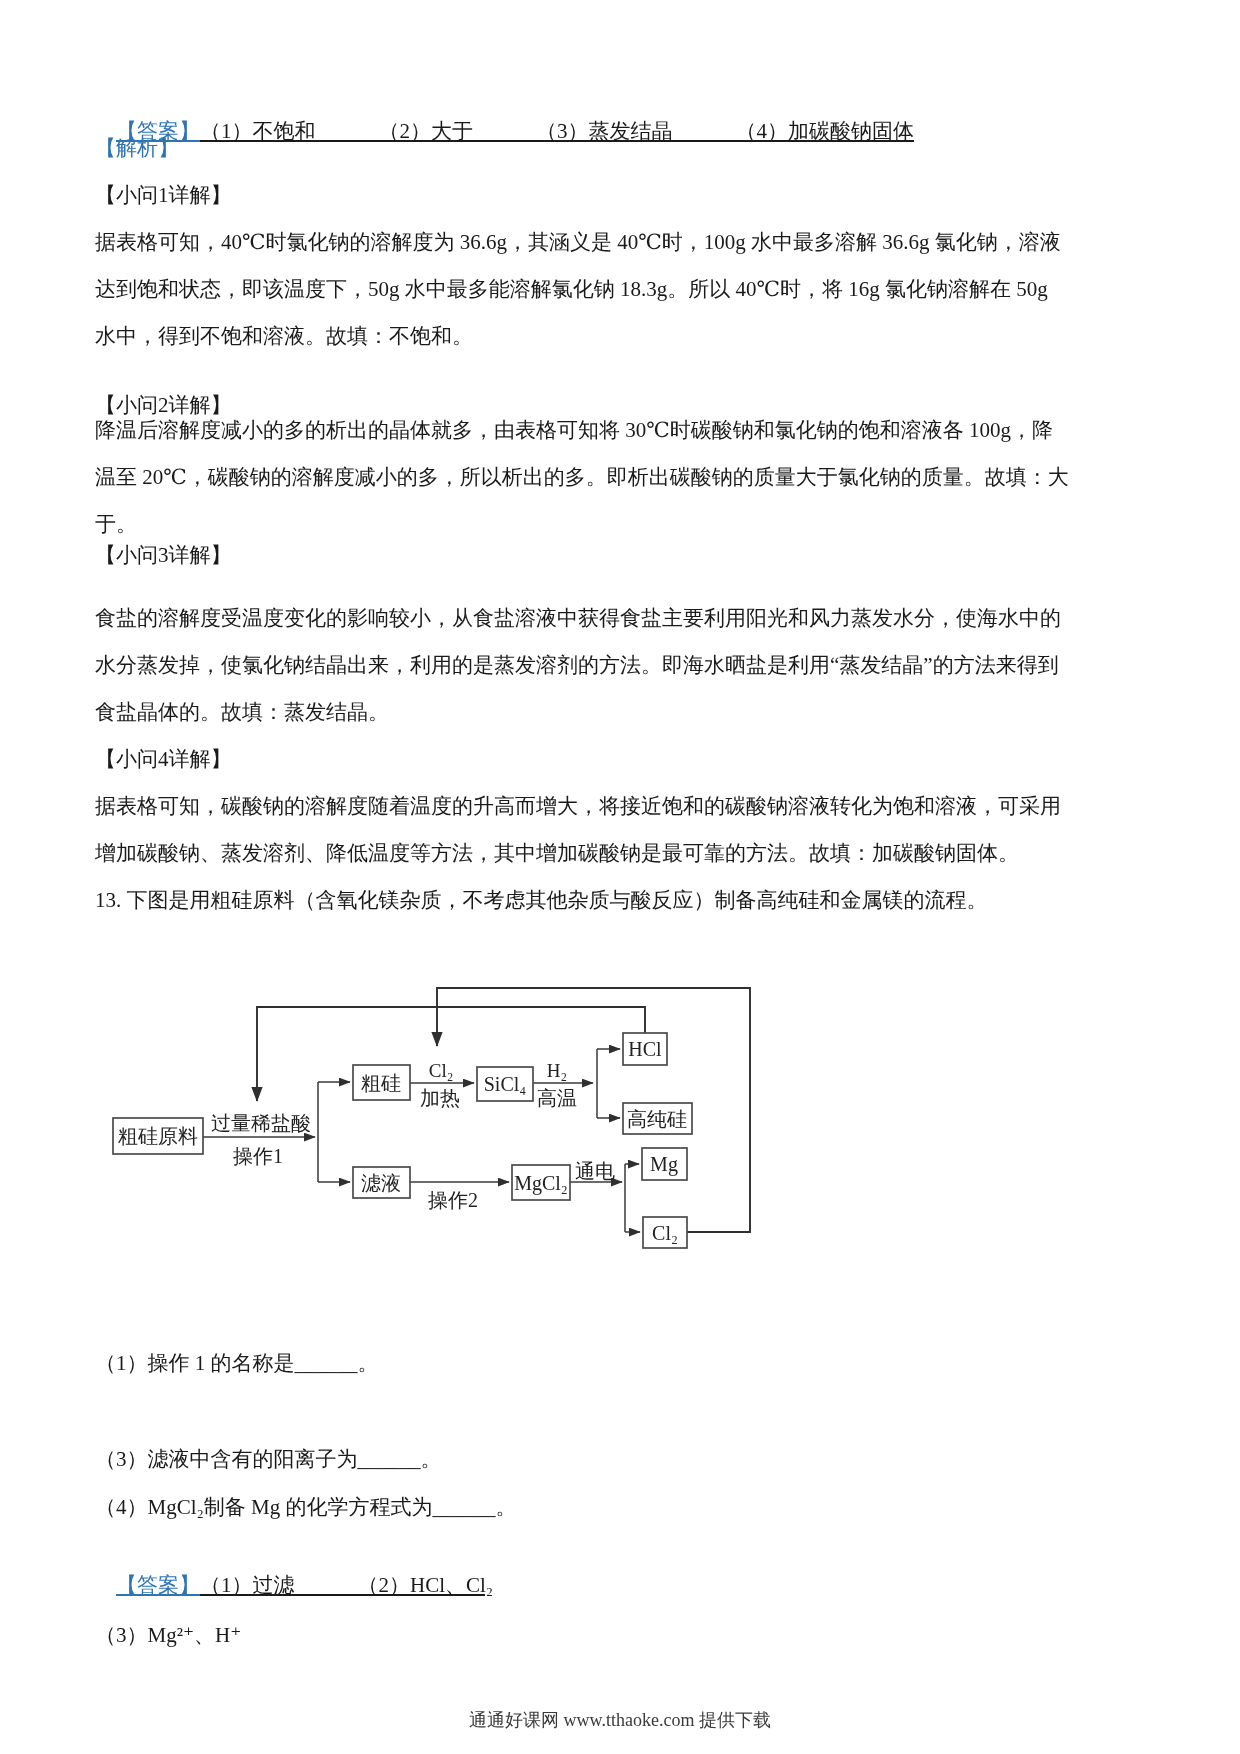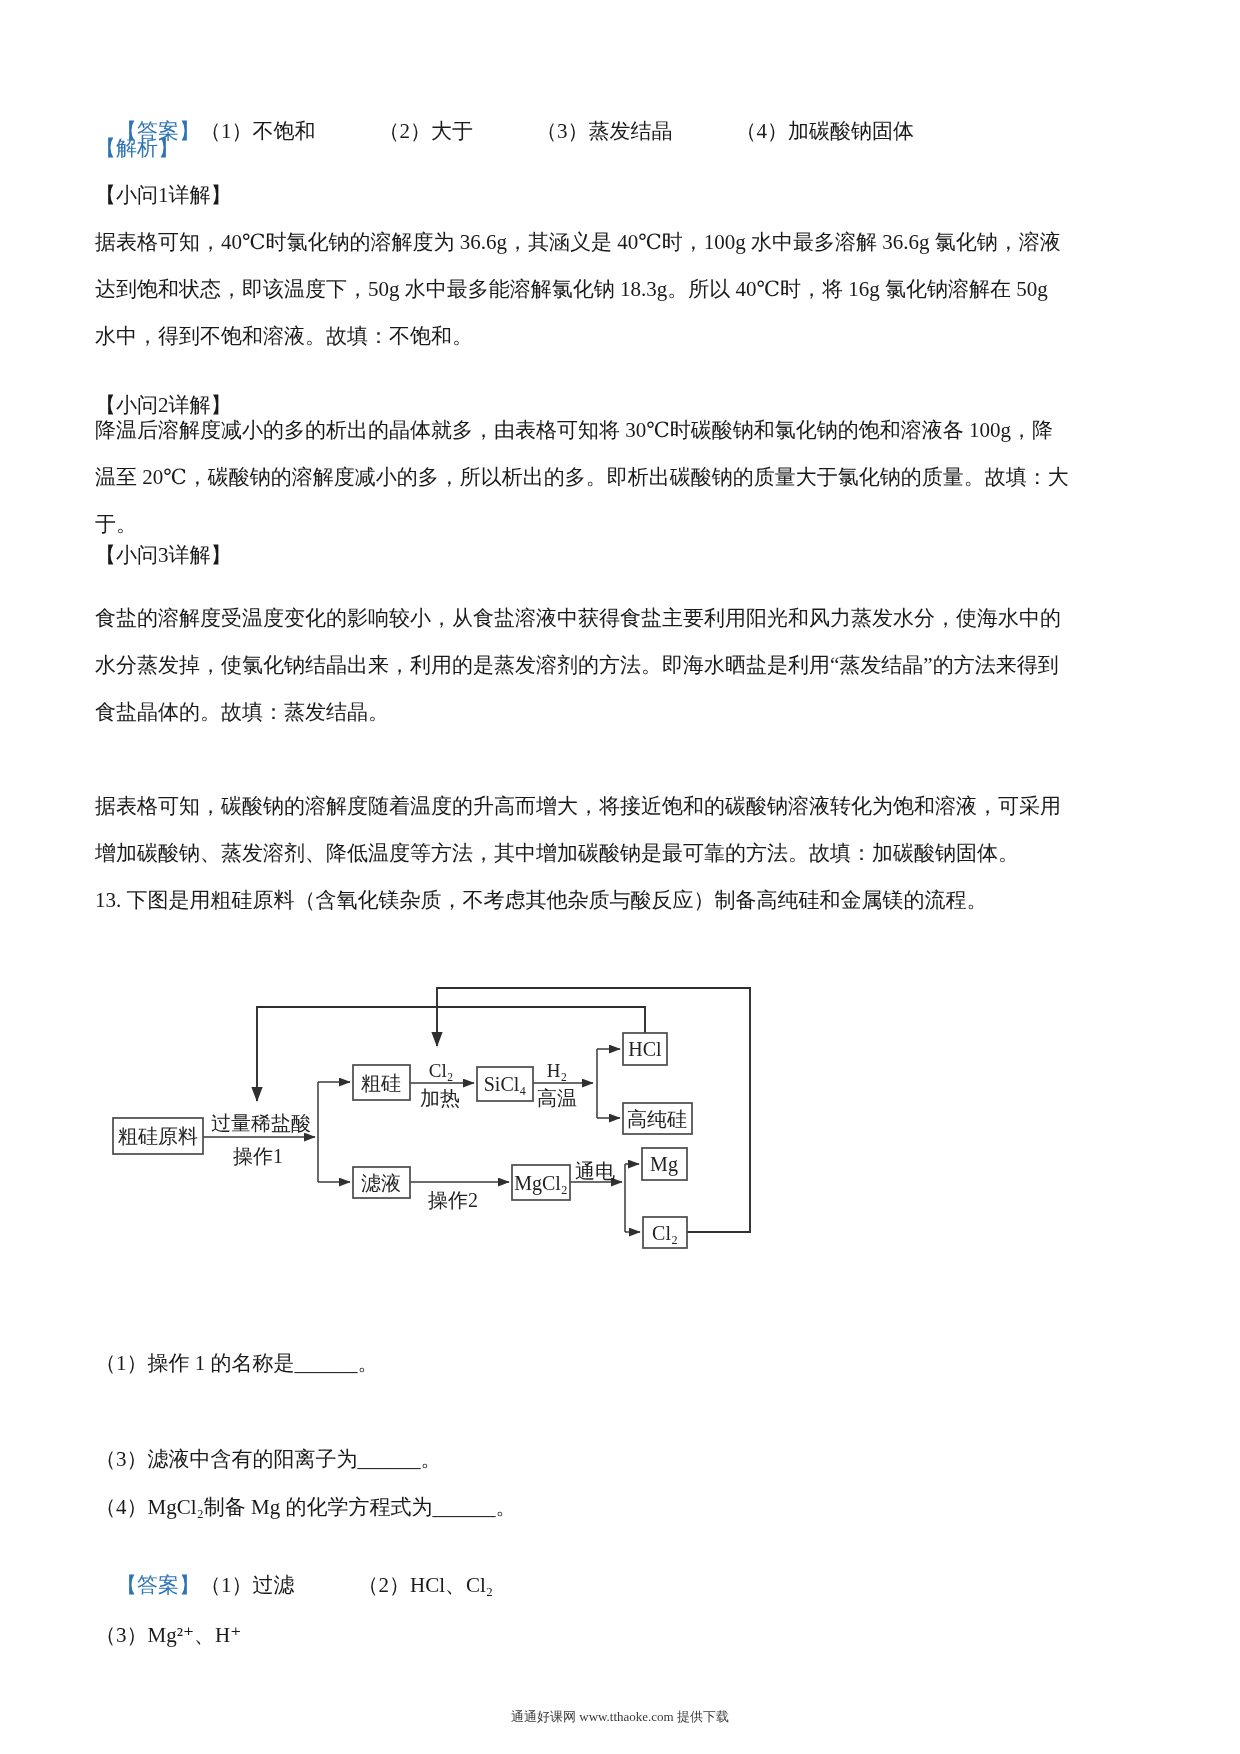--- a/index.html
+++ b/index.html
@@ -15,26 +15,26 @@
   .row{
     position:absolute;
     left:95px;
     width:1060px;
     font-size:21px;
     line-height:30px;
     white-space:pre-wrap;
     color:#1a1a1a;
   }
   .blue{color:#2e74b5;}
-  .inline{display:inline;}
+  .inline{display:inline;text-decoration:underline;}
   .footer{
     position:absolute;
     left:0;right:0;
     text-align:center;
-    font-size:13px;
+    font-size:18px;
     color:#3a3a3a;
   }
   svg text{
     font-family:"Liberation Serif","DejaVu Serif",serif;
     fill:#222;
   }
   .flow-line{stroke:#3a3a3a;stroke-width:1.5;fill:none;}
   .flow-line-bold{stroke:#2f2f2f;stroke-width:1.9;fill:none;}
   .node-box{fill:#ffffff;stroke:#4a4a4a;stroke-width:1.7;}
 </style>
@@ -57,20 +57,21 @@
   <div class="row" style="top:390px">【小问2详解】</div>
   <div class="row" style="top:415px">降温后溶解度减小的多的析出的晶体就多，由表格可知将 30℃时碳酸钠和氯化钠的饱和溶液各 100g，降</div>
   <div class="row" style="top:462px">温至 20℃，碳酸钠的溶解度减小的多，所以析出的多。即析出碳酸钠的质量大于氯化钠的质量。故填：大</div>
   <div class="row" style="top:509px">于。</div>
 
   <div class="row" style="top:540px">【小问3详解】</div>
   <div class="row" style="top:650px">水分蒸发掉，使氯化钠结晶出来，利用的是蒸发溶剂的方法。即海水晒盐是利用“蒸发结晶”的方法来得到</div>
   <div class="row" style="top:603px">食盐的溶解度受温度变化的影响较小，从食盐溶液中获得食盐主要利用阳光和风力蒸发水分，使海水中的</div>
   <div class="row" style="top:697px">食盐晶体的。故填：蒸发结晶。</div>
 
+  <div class="row" style="top:744px">【小问4详解】</div>
   <div class="row" style="top:791px">据表格可知，碳酸钠的溶解度随着温度的升高而增大，将接近饱和的碳酸钠溶液转化为饱和溶液，可采用</div>
   <div class="row" style="top:838px">增加碳酸钠、蒸发溶剂、降低温度等方法，其中增加碳酸钠是最可靠的方法。故填：加碳酸钠固体。</div>
 
   <div class="row" style="top:885px">13. 下图是用粗硅原料（含氧化镁杂质，不考虑其他杂质与酸反应）制备高纯硅和金属镁的流程。</div>
 
   <svg style="position:absolute;left:100px;top:980px" width="660" height="280" viewBox="0 0 660 280">
     <defs>
       <marker id="arr" markerWidth="9" markerHeight="8" refX="7.5" refY="3" orient="auto">
         <path d="M0,0 L8,3 L0,6 Z" fill="#2f2f2f"></path>
       </marker>

